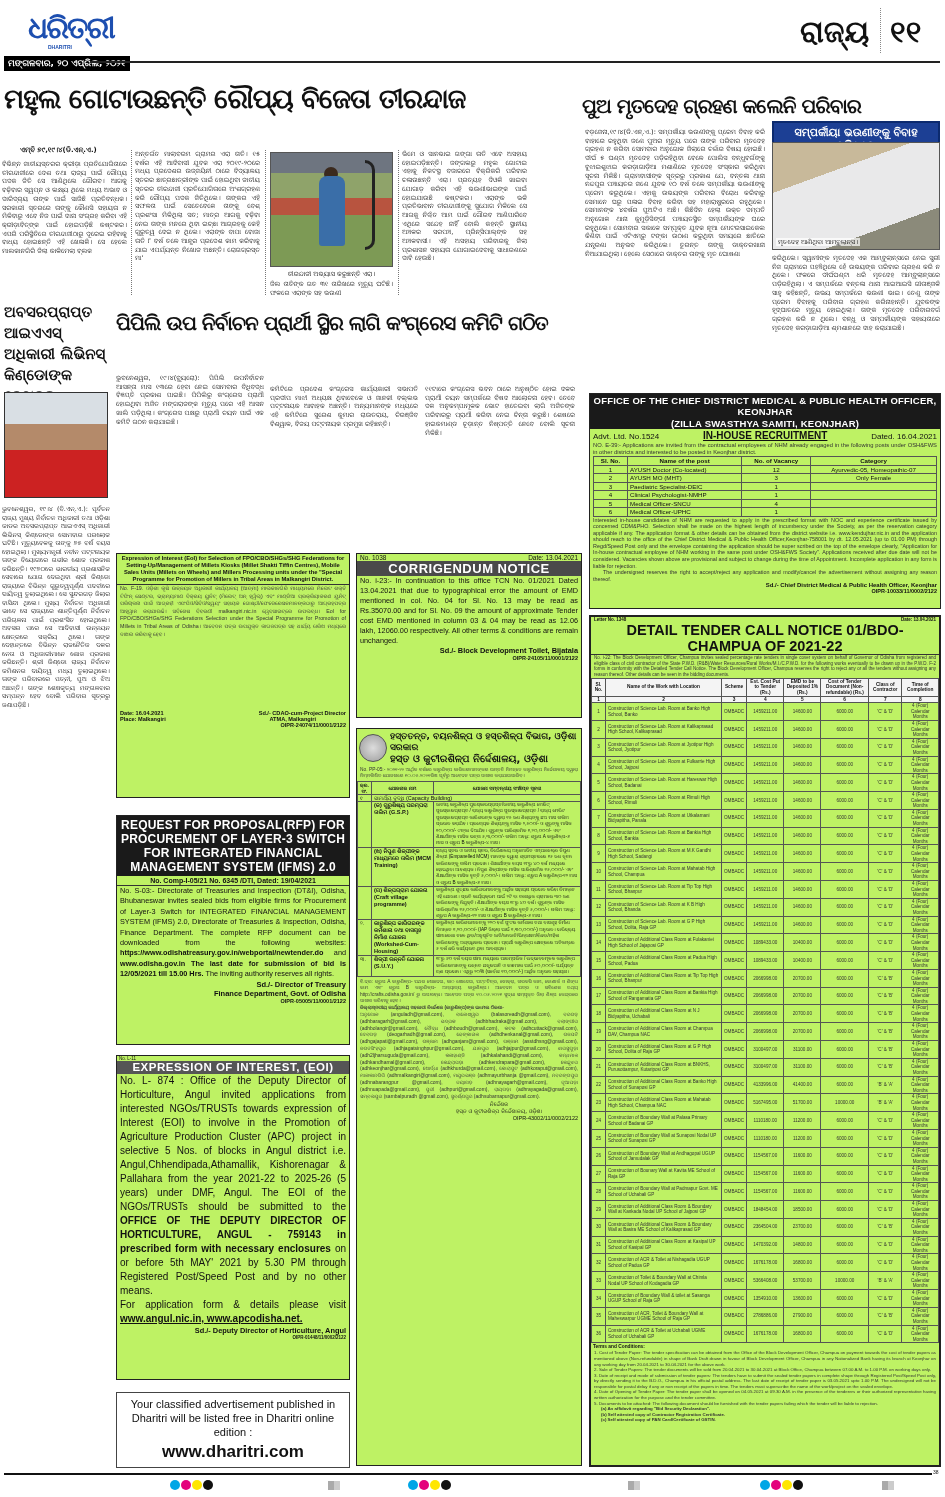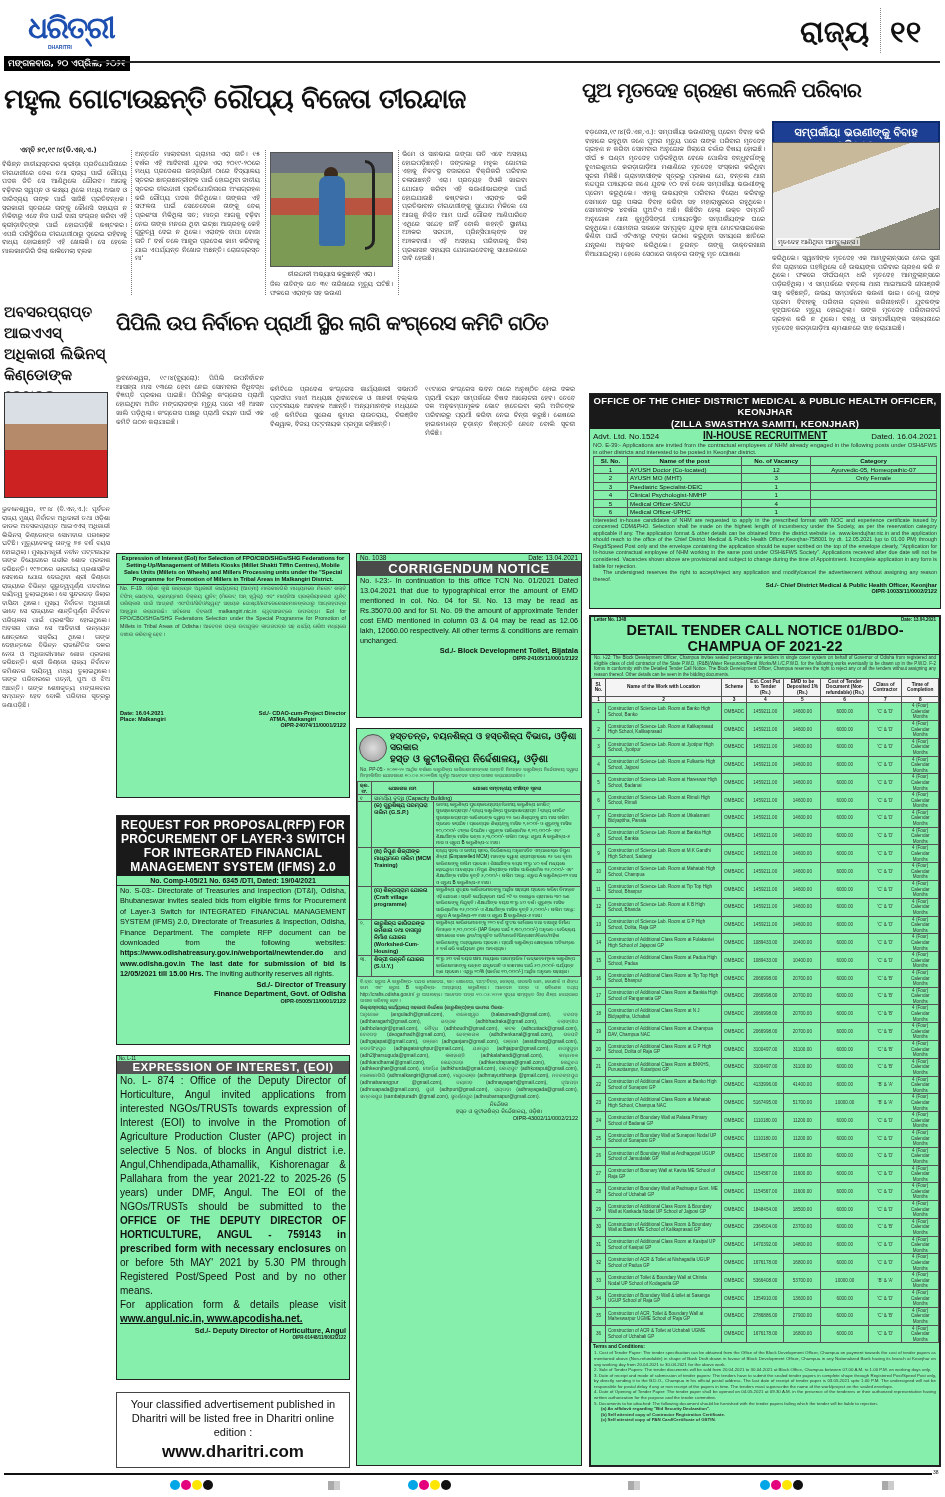--- a/index.html
+++ b/index.html
@@ -13,21 +13,21 @@
 .h1{font:bold 29px "DejaVu Sans",sans-serif;letter-spacing:-1px;line-height:1}
 .h2{font:bold 24px "DejaVu Sans",sans-serif;letter-spacing:-1px;line-height:1}
 .col-text{font-size:6.6px;line-height:8.7px;text-align:justify;color:#222;overflow:hidden}
 .photo{background:linear-gradient(180deg,#6e7580 0 18%,#8fa36a 18% 40%,#b8543f 40% 55%,#7d9a55 55% 100%);border:1px solid #555}
 .archer{position:absolute;left:40%;top:20%;width:26px;height:70px;background:#3a6ea8;border-radius:8px 8px 3px 3px}
 .archer-head{position:absolute;left:44%;top:12%;width:14px;height:14px;border-radius:50%;background:#3b2a1e}
 .bow{position:absolute;left:78%;top:6%;width:10px;height:80%;border:3px solid #222;border-left:none;border-radius:0 40px 40px 0}
 .caption{font-size:6.6px;text-align:center}
 .ambulance{background:linear-gradient(160deg,#c8b99a 0 30%,#e9e9ea 30% 75%,#8b8a7a 75%)}
 .banner-blue{background:#1c3f94;color:#fff;font:bold 11px "DejaVu Sans",sans-serif;text-align:center;padding:3px 2px;border:2px solid #0c2a6e}
-.ad{border:1.5px solid #222;background:#86efac;overflow:hidden}
+.ad{border:1.5px solid #222;background:#bef264;overflow:hidden}
 .ad-title{font:bold 14px "Liberation Sans",sans-serif;text-align:center;line-height:15px;letter-spacing:-0.3px}
 .ad-sub{font:bold 6.5px "Liberation Sans",sans-serif;text-align:center;line-height:8px}
 .ad-body{font:7.5px "Liberation Sans",sans-serif;line-height:10px;text-align:justify;padding:0 3px}
 .ad-small{font:5px "Liberation Sans",sans-serif;line-height:6.4px;padding:0 3px;text-align:justify;color:#333}
 .ad-sig{font:bold 7.5px "Liberation Sans",sans-serif;text-align:right;padding:0 3px}
 .oipr{font:bold 5.5px "Liberation Sans",sans-serif;text-align:right;padding:0 3px}
 .black-band{background:#1a1a1a;color:#fff;font:bold 13px "Liberation Sans",sans-serif;text-align:center;line-height:15px;letter-spacing:0.2px}
 .gray-band{background:#555;color:#fff;font:bold 13px "Liberation Sans",sans-serif;text-align:center;line-height:16px;letter-spacing:0.5px}
 table{border-collapse:collapse;width:100%}
 td,th{border:0.6px solid #555;font:5px "Liberation Sans",sans-serif;padding:0 2px;line-height:6px;vertical-align:middle}
@@ -65,21 +65,21 @@
   <div class="archer"></div>
   <div class="bow"></div>
 </div>
 <div class="abs caption" style="left:270px;top:270px;width:123px">ତୀରନ୍ଦାଜୀ ଅଭ୍ୟାସ କରୁଛନ୍ତି ଏରା।</div>
 <div class="abs col-text" style="left:270px;top:280px;width:123px;height:18px">ଜିଲ ତାତିଙ୍କ ଗତ ୩୧ ତାରିଖରେ ମୃତ୍ୟୁ ଘଟିଛି। ଫଳରେ ଏରାଙ୍କ ସହ ଭଉଣୀ</div>
 <div class="abs col-text" style="left:402px;top:150px;width:125px;height:145px">ଭିମେ ଓ ସାନଭାଇ ଗଙ୍ଗା ତାତି ଏବେ ଅସହାୟ ହୋଇପଡ଼ିଛନ୍ତି। ଜଙ୍ଗଲରୁ ମହୁଲ ଗୋଟାଇ ଏହାକୁ ନିକଟସ୍ଥ ବଜାରରେ ବିକ୍ରିକରି ପରିବାର ଚଳାଉଛନ୍ତି ଏରା। ପ୍ରତ୍ୟହ ଦିଓଳି ଖାଇବା ଯୋଗାଡ଼ କରିବା ଏହି ଭଉଣୀଭାଇଙ୍କ ପାଇଁ ହୋଇଯାଉଛି କଷ୍ଟକର। ଏରାଙ୍କ ଭଳି ପ୍ରତିଭାବାନ ତୀରନ୍ଦାଜୀଙ୍କୁ ସୁଯୋଗ ମିଳିଲେ ସେ ଆଗକୁ ନିଶ୍ଚିତ ଆମ ପାଇଁ ଗୌରବ ଆଣିପାରିବେ ଏଥିରେ ସନ୍ଦେହ ନାହିଁ ବୋଲି କହନ୍ତି ସ୍ଥାନୀୟ ଅଞ୍ଚଳର ସରପଞ୍ଚ, ପ୍ରିନ୍ସିପାଲ୍‌ଙ୍କ ସହ ଅଞ୍ଚଳବାସୀ। ଏହି ଅସହାୟ ପରିବାରକୁ ଜିଲା ପ୍ରଶାସନ ସହାୟତା ଯୋଗାଇଦେବାକୁ ସାଧାରଣରେ ଦାବି ହେଉଛି।</div>
 <div class="abs dots-line" style="left:131px;top:150px;height:145px"></div>
 <div class="abs dots-line" style="left:265px;top:150px;height:145px"></div>
 <div class="abs dots-line" style="left:398px;top:150px;height:145px"></div>
 
-<div class="abs h2" style="left:582px;top:80px;width:362px;font-size:20px">ପୁଅ ମୃତଦେହ ଗ୍ରହଣ କଲେନି ପରିବାର</div>
+<div class="abs h2" style="left:582px;top:96px;width:362px;font-size:20px">ପୁଅ ମୃତଦେହ ଗ୍ରହଣ କଲେନି ପରିବାର</div>
 <div class="abs banner-blue" style="left:772px;top:121px;width:168px">ସମ୍ପର୍କୀୟା ଭଉଣୀଙ୍କୁ ବିବାହ କରିଥିଲେ</div>
 <div class="abs photo ambulance" style="left:772px;top:142px;width:168px;height:108px"></div>
 <div class="abs caption" style="left:776px;top:238px;font-size:6.5px;background:rgba(255,255,255,0.7);padding:0 2px">ମୃତଦେହ ଆଣିଥିବା ଆମ୍ବୁଲାନ୍ସ।</div>
 <div class="abs col-text" style="left:585px;top:128px;width:180px;height:232px">ବଡ଼ଜେନା,୧୯।୪(ଡି.ଏନ୍‌.ଏ.): ସମ୍ପର୍କୀୟା ଭଉଣୀଙ୍କୁ ପ୍ରେମ ବିବାହ କରି ବାହାରେ ରହୁଥିବା ଜଣେ ପୁଅର ମୃତ୍ୟୁ ପରେ ତାଙ୍କ ପରିବାର ମୃତଦେହ ଗ୍ରହଣ ନ କରିବା ସୋମବାର ଅନୁଗୋଳ ଜିଲାରେ ଚର୍ଚ୍ଚାର ବିଷୟ ହୋଇଛି। ଦୀର୍ଘ ୫ ଘଣ୍ଟା ମୃତଦେହ ପଡ଼ିରହିଥିବା ବେଳେ ପୋଲିସ ବନ୍ଧୁବର୍ଗଙ୍କୁ ବୁଝାଇଶୁଝାଇ କରଡ଼ାଗାଡ଼ିଆ ମଶାଣିରେ ମୃତଦେହ ସଂସ୍କାର କରିଥିବା ସୂଚନା ମିଳିଛି। ଗ୍ରାମବାସୀଙ୍କ ସୂତ୍ରରୁ ପ୍ରକାଶ ଯେ, ବନ୍ତଳା ଥାନା ନନ୍ଦପୁର ପଞ୍ଚାୟତର ଜଣେ ଯୁବକ ୧୦ ବର୍ଷ ତଳେ ସମ୍ପର୍କୀୟା ଭଉଣୀଙ୍କୁ ପ୍ରେମ କରୁଥିଲେ। ଏହାକୁ ଉଭୟଙ୍କ ପରିବାର ବିରୋଧ କରିବାରୁ ସେମାନେ ଘରୁ ପଳାଇ ବିବାହ କରିବା ସହ ମହାରାଷ୍ଟ୍ରରେ ରହୁଥିଲେ। ସେମାନଙ୍କ ୪ବର୍ଷର ପୁଅଟିଏ ଅଛି। କିଛିଦିନ ହେଲା ଉକ୍ତ ଦମ୍ପତି ଅନୁଗୋଳ ଥାନା କୁମୁଡ଼ିସିଙ୍ଗୀ ପଞ୍ଚାୟତସ୍ଥିତ ସମ୍ପର୍କୀୟଙ୍କ ଘରେ ରହୁଥିଲେ। ସୋମବାର ସକାଳେ ସମ୍ପୃକ୍ତ ଯୁବକ ନୂଆ ମୋଟରସାଇକେଲ କିଣିବା ପାଇଁ ଏଟିଏମ୍‌ରୁ ଟଙ୍କା ଉଠାଣ କରୁଥିବା ସମୟରେ ଛାତିରେ ଯନ୍ତ୍ରଣା ଅନୁଭବ କରିଥିଲେ। ତୁରନ୍ତ ତାଙ୍କୁ ଡାକ୍ତରଖାନା ନିଆଯାଇଥିଲା। ହେଲେ ସେଠାରେ ଡାକ୍ତର ତାଙ୍କୁ ମୃତ ଘୋଷଣା</div>
 <div class="abs col-text" style="left:772px;top:254px;width:168px;height:106px">କରିଥିଲେ। ସ୍ୱାମୀଙ୍କ ମୃତଦେହ ଏକ ଆମ୍ବୁଲାନ୍ସରେ ନେଇ ସ୍ତ୍ରୀ ନିଜ ଗ୍ରାମରେ ପହଞ୍ଚିଥିଲେ ହେଁ ଉଭୟଙ୍କ ପରିବାର ଗ୍ରହଣ କରି ନ ଥିଲେ। ଫଳରେ ଦୀର୍ଘଘଣ୍ଟା ଧରି ମୃତଦେହ ଆମ୍ବୁଲାନ୍ସରେ ପଡ଼ିରହିଥିଲା। ଏ ସମ୍ପର୍କରେ ବନ୍ତଳା ଥାନା ଆଇଆଇସି ଗୀତାଞ୍ଜଳି ସାହୁ କହିଛନ୍ତି, ଉଭୟ ସମ୍ପର୍କରେ ଭଉଣୀ ଭାଇ। ତେଣୁ ତାଙ୍କ ପ୍ରେମ ବିବାହକୁ ପରିବାର ଗ୍ରହଣ କରିନାହାନ୍ତି। ଯୁବକଙ୍କ ହୃଦ୍‌ଘାତରେ ମୃତ୍ୟୁ ହୋଇଥିଲା। ତାଙ୍କ ମୃତଦେହ ପରିବାରବର୍ଗ ଗ୍ରହଣ କରି ନ ଥିଲେ। ବନ୍ଧୁ ଓ ସମ୍ପର୍କୀୟଙ୍କ ସହାୟତାରେ ମୃତଦେହ କରଡ଼ାଗାଡ଼ିଆ ଶ୍ମଶାନରେ ଦାହ କରାଯାଇଛି।</div>
 
 <div class="abs" style="left:4px;top:302px;width:108px;font:bold 15px 'DejaVu Sans',sans-serif;line-height:21px">ଅବସରପ୍ରାପ୍ତ ଆଇଏଏସ୍ ଅଧିକାରୀ ଲିଭିନସ୍ କିଣ୍ଡୋଙ୍କ ଦେହାନ୍ତ</div>
 <div class="abs portrait" style="left:4px;top:392px;width:104px;height:106px"></div>
 <div class="abs col-text" style="left:2px;top:505px;width:108px;height:985px;font-size:6.4px;line-height:8.5px">ଭୁବନେଶ୍ୱର, ୧୯।୪ (ବି.ଏନ୍‌.ଏ.): ପୂର୍ବତନ ରାଜ୍ୟ ମୁଖ୍ୟ ନିର୍ବାଚନ ଅଧିକାରୀ ତଥା ଓଡ଼ିଶା କାଡର ଅବସରପ୍ରାପ୍ତ ଆଇଏଏସ୍ ଅଧିକାରୀ ଲିଭିନସ୍ କିଣ୍ଡୋଙ୍କ ସୋମବାର ପରଲୋକ ଘଟିଛି। ମୃତ୍ୟୁବେଳକୁ ତାଙ୍କୁ ୭୫ ବର୍ଷ ବୟସ ହୋଇଥିଲା। ମୁଖ୍ୟମନ୍ତ୍ରୀ ନବୀନ ପଟ୍ଟନାୟକ ତାଙ୍କ ବିୟୋଗରେ ଗଭୀର ଶୋକ ପ୍ରକାଶ କରିଛନ୍ତି। ୧୯୭୦ରେ ଭାରତୀୟ ପ୍ରଶାସନିକ ସେବାରେ ଯୋଗ ଦେଇଥିବା ଶ୍ରୀ କିଣ୍ଡୋ ରାଜ୍ୟରେ ବିଭିନ୍ନ ଗୁରୁତ୍ୱପୂର୍ଣ୍ଣ ପଦବୀରେ ଦାୟିତ୍ୱ ତୁଲାଇଥିଲେ। ସେ ସୁନ୍ଦରଗଡ଼ ଜିଲାର ବାସିନ୍ଦା ଥିଲେ। ମୁଖ୍ୟ ନିର୍ବାଚନ ଅଧିକାରୀ ଭାବେ ସେ ରାଜ୍ୟରେ ଶାନ୍ତିପୂର୍ଣ୍ଣ ନିର୍ବାଚନ ପରିଚାଳନା ପାଇଁ ପ୍ରଶଂସିତ ହୋଇଥିଲେ। ଅବସର ପରେ ସେ ଆଦିବାସୀ ଉନ୍ନୟନ କ୍ଷେତ୍ରରେ ସକ୍ରିୟ ଥିଲେ। ତାଙ୍କ ଦେହାନ୍ତରେ ବିଭିନ୍ନ ରାଜନୈତିକ ଦଳର ନେତା ଓ ଅଧିକାରୀମାନେ ଶୋକ ପ୍ରକାଶ କରିଛନ୍ତି। ଶ୍ରୀ କିଣ୍ଡୋ ରାଜ୍ୟ ନିର୍ବାଚନ କମିଶନର ଦାୟିତ୍ୱ ମଧ୍ୟ ତୁଲାଇଥିଲେ। ତାଙ୍କ ପରିବାରରେ ପତ୍ନୀ, ପୁଅ ଓ ଝିଅ ଅଛନ୍ତି। ତାଙ୍କ ଶେଷକୃତ୍ୟ ମଙ୍ଗଳବାର ସମ୍ପନ୍ନ ହେବ ବୋଲି ପରିବାର ସୂତ୍ରରୁ ଜଣାପଡ଼ିଛି।</div>
 

